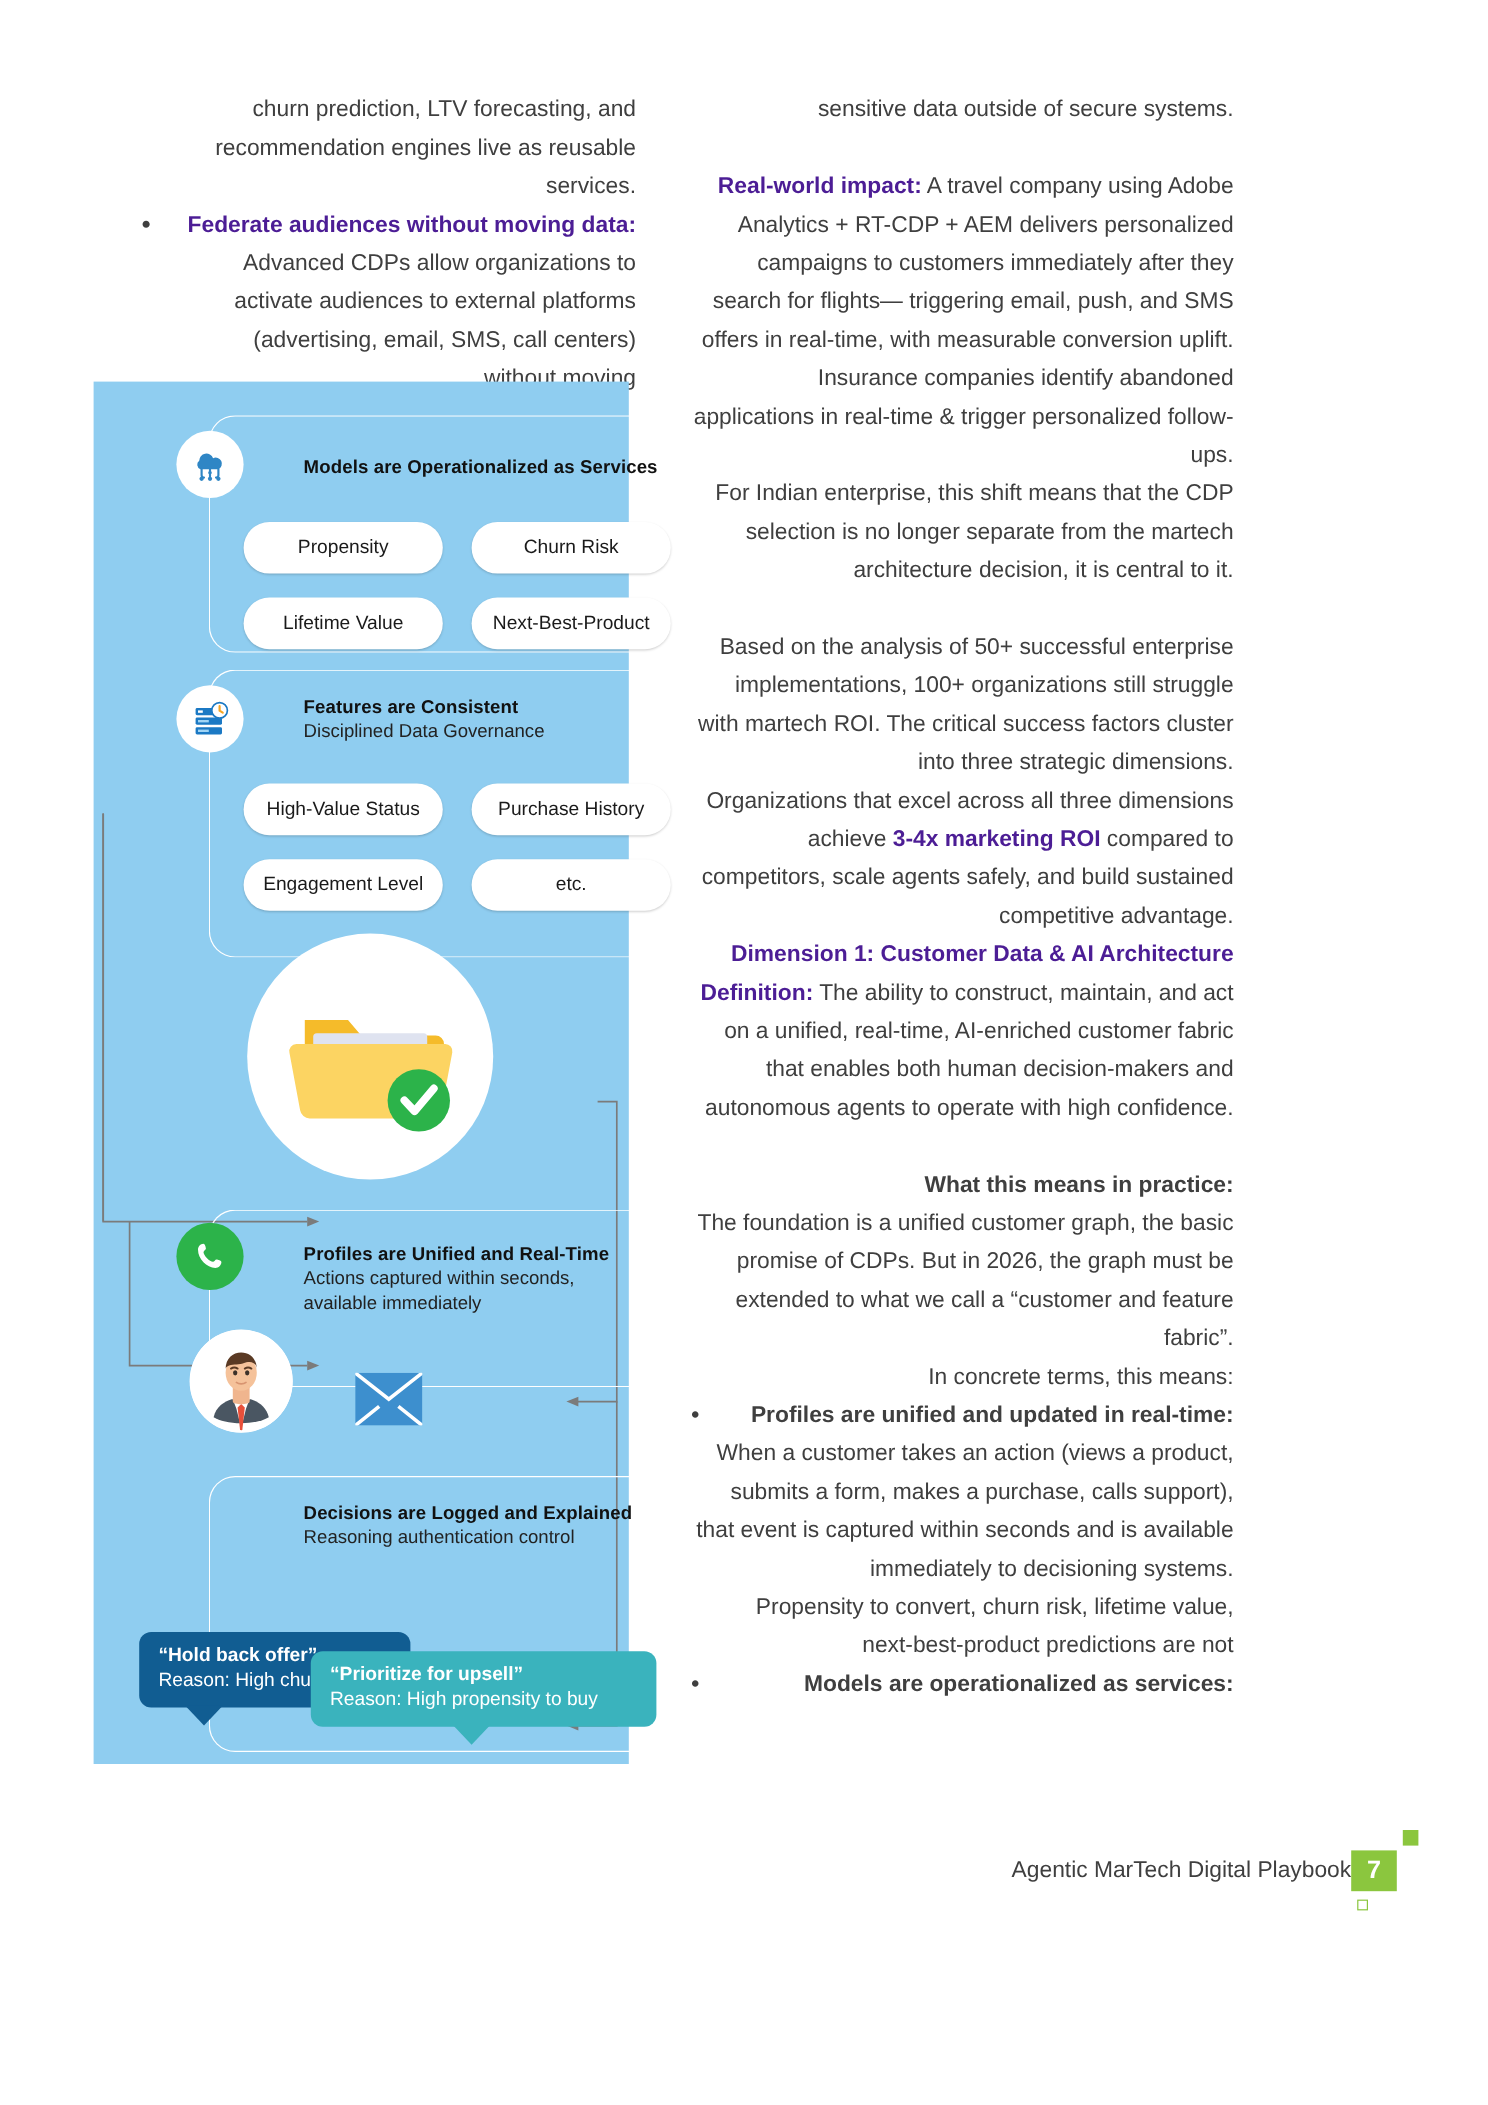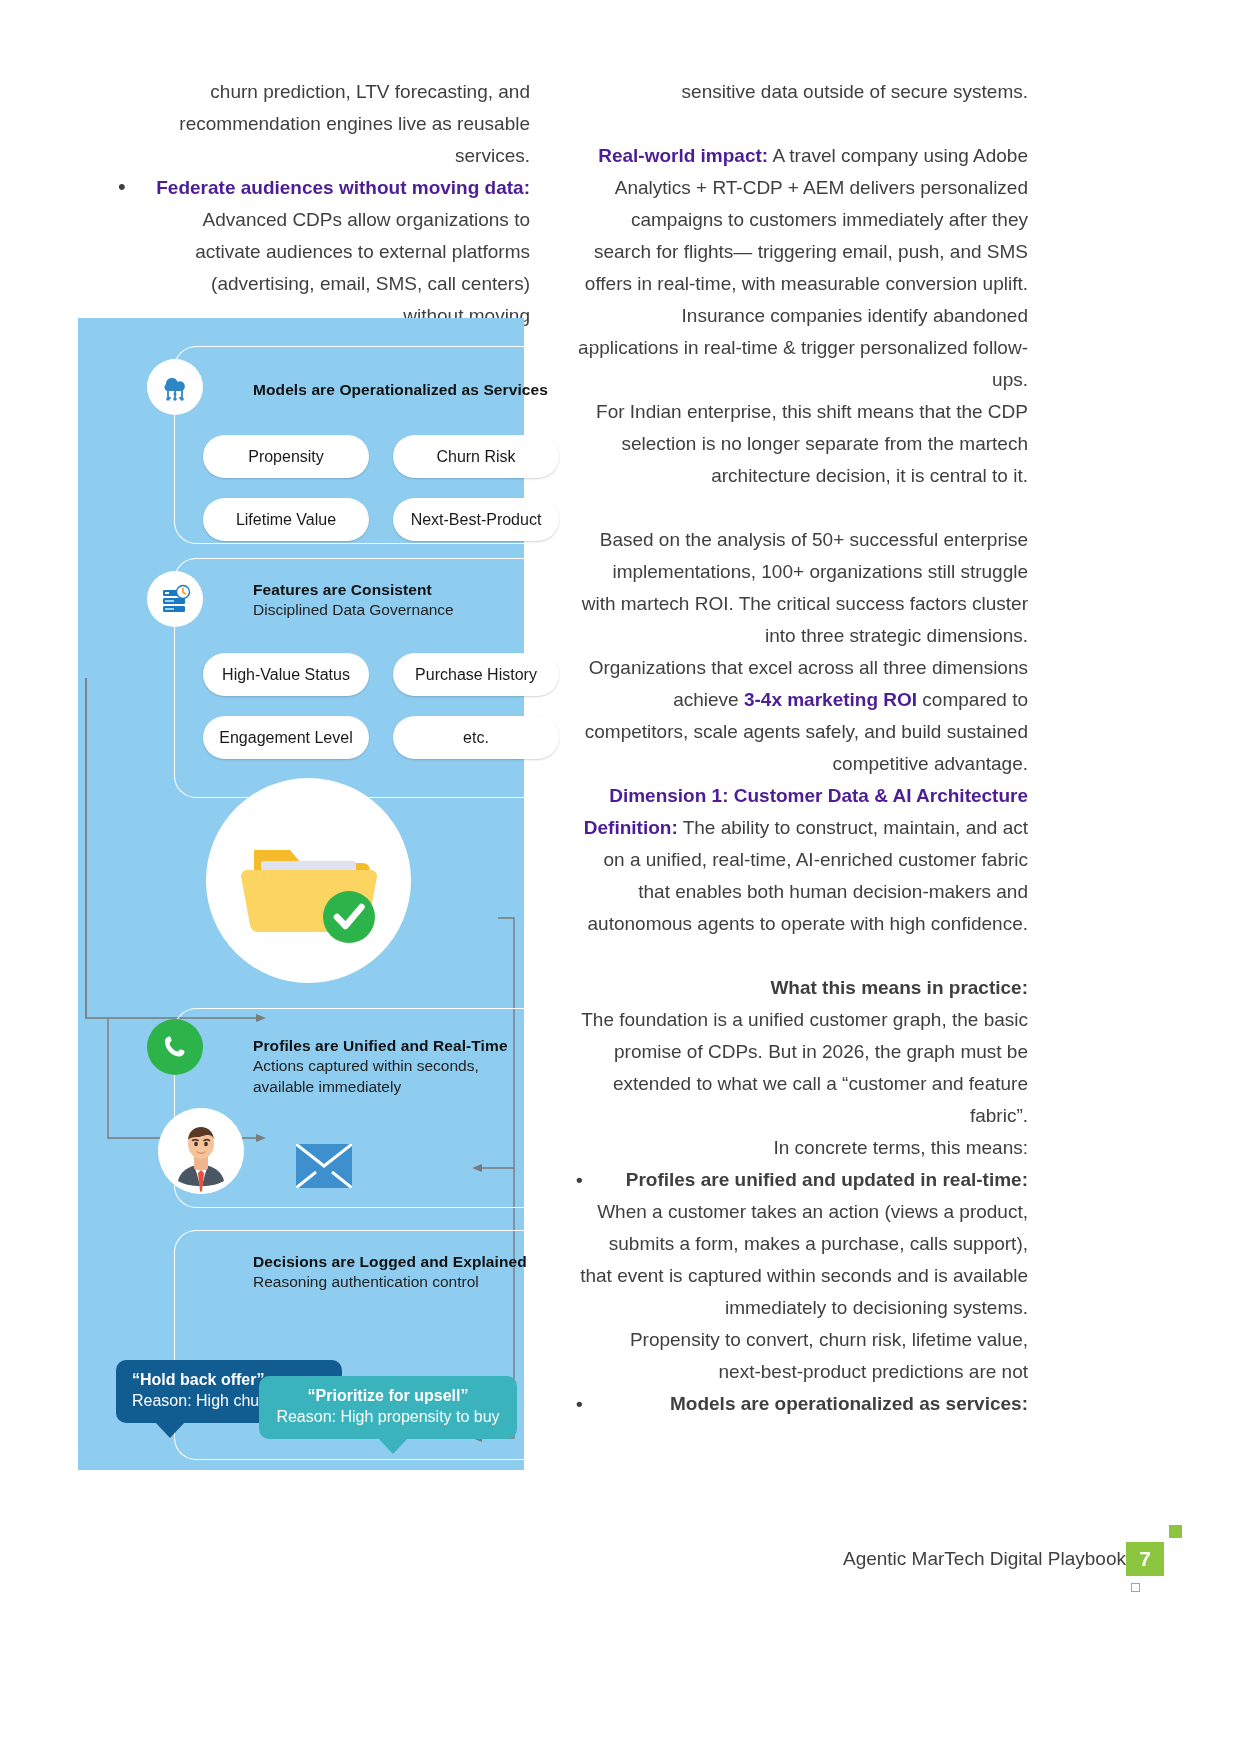--- a/index.html
+++ b/index.html
@@ -227,21 +227,21 @@
     <div class="bigcirc" style="left:128px;top:460px;">
       <svg width="205" height="205" viewBox="0 0 205 205">
         <path d="M48 72h36l11 13h62a7 7 0 0 1 7 7v8H48z" fill="#f5bb2a"></path>
         <rect x="55" y="83" width="95" height="40" rx="3" fill="#dfe3f0"></rect>
         <path d="M41 92h124a6 6 0 0 1 5.9 7.1l-9 48A8 8 0 0 1 154 154H52a8 8 0 0 1-7.9-6.7l-8.9-48A6 6 0 0 1 41 92z" fill="#fcd462"></path>
         <circle cx="143" cy="139" r="26" fill="#2cb34a"></circle>
         <path d="M131 139l8.5 9 16-19" stroke="#ffffff" stroke-width="6.5" fill="none" stroke-linecap="round" stroke-linejoin="round"></path>
       </svg>
     </div>
 
-    <div class="panel" style="top:690px;height:200px;">
+    <div class="panel" style="top:690px;height:148px;">
       <div class="circ-icon" style="top:10px;background:#2cb34a;">
         <svg width="32" height="32" viewBox="0 0 32 32">
           <path d="M10.5 5.5c1.3 0 2.1 3.2 2.1 4 0 1.3-2 1.8-2 3 0 2.7 5.2 8 7.9 8 1.2 0 1.7-2 3-2 .9 0 4 .8 4 2.1 0 2.6-2.4 5-5 5C13.3 25.6 6 18.3 6 10.5c0-2.6 2-5 4.5-5z" fill="#ffffff"></path>
         </svg>
       </div>
       <div style="padding:28px 0 0 78px;">
         <div class="panel-title">Profiles are Unified and Real-Time</div>
         <div class="panel-sub" style="white-space:pre-line;">Actions captured within seconds,
 available immediately</div>
       </div>
@@ -277,21 +277,21 @@
         <div class="panel-sub">Reasoning authentication control</div>
       </div>
     </div>
 
     <div class="bubble bubble-blue" style="top:1042px;left:26px;width:226px;margin-left:12px;">
       <div class="t1">“Hold back offer”</div>
       <div class="t2">Reason: High churn risk</div>
       <div class="tail"></div>
     </div>
 
-    <div class="bubble bubble-teal" style="top:1058px;left:181px;width:258px;text-align:center;">
+    <div class="bubble bubble-teal" style="top:1058px;left:181px;width:288px;">
       <div class="t1">“Prioritize for upsell”</div>
       <div class="t2">Reason: High propensity to buy</div>
       <div class="tail"></div>
     </div>
 
   </div>
 
   <div class="footer">
     <span class="footer-text">Agentic MarTech Digital Playbook</span>
     <span class="pagebox">7</span>

